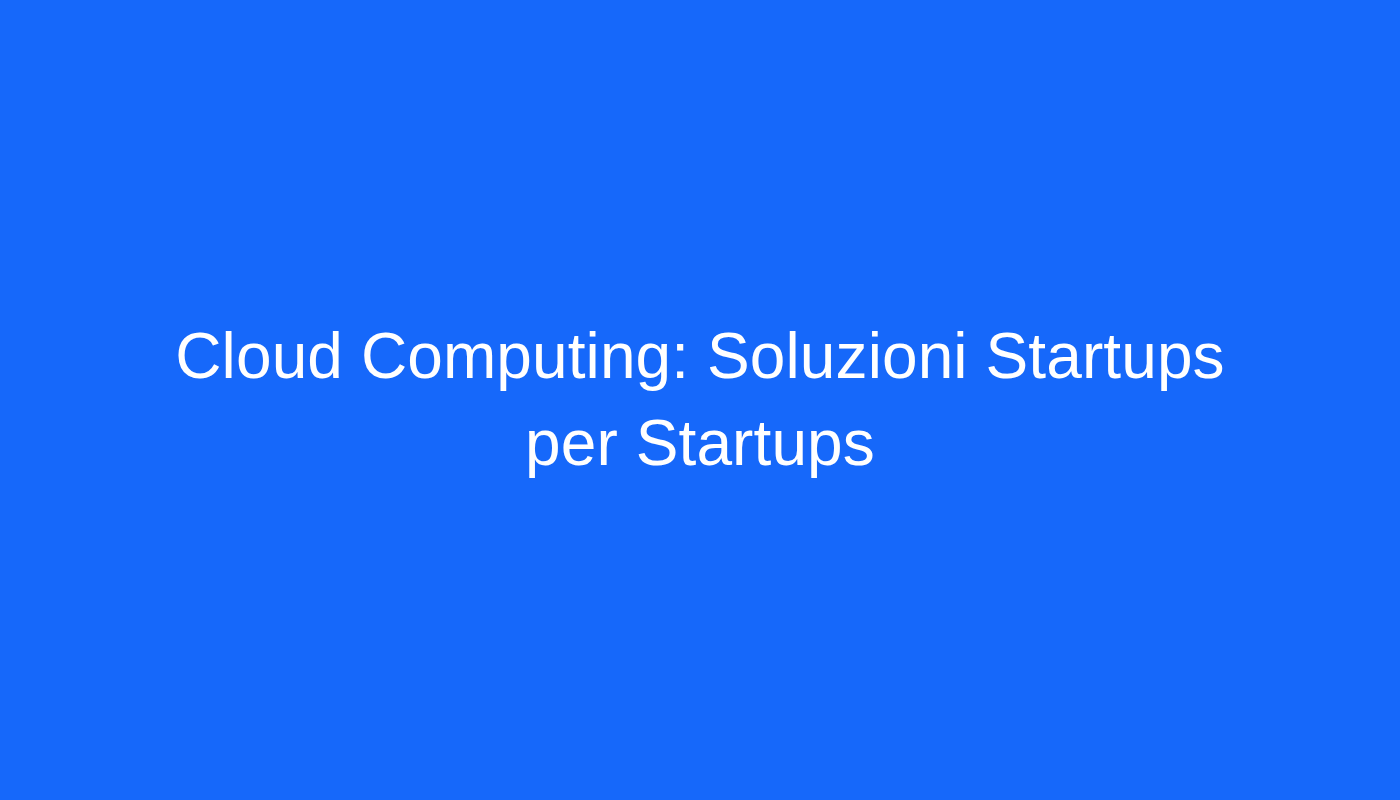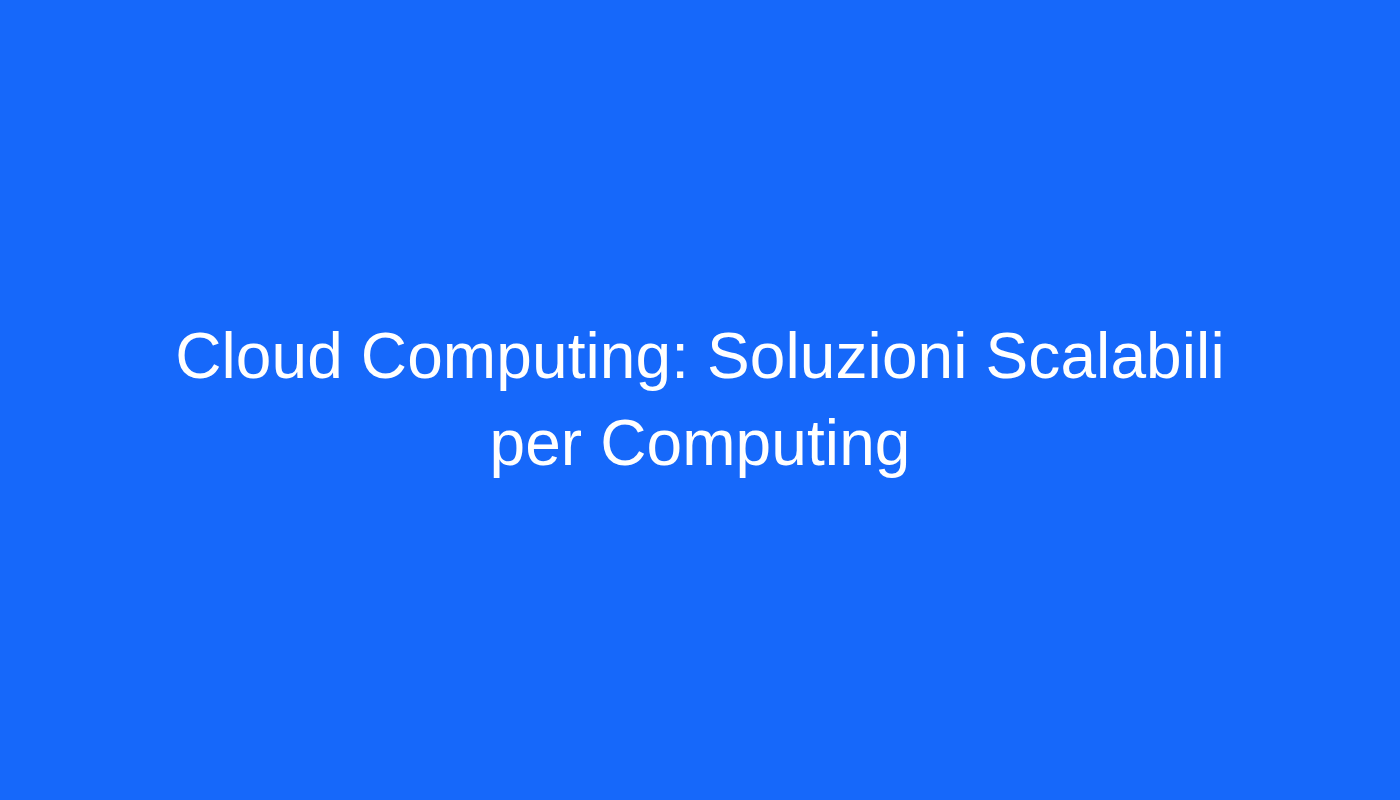--- a/index.html
+++ b/index.html
@@ -51,17 +51,17 @@
     -webkit-font-smoothing: antialiased;
   }
 </style>
 </head>
 <body>
 
 <div class="hero-banner">
 
   <div class="hero-inner">
 
-    <h1 class="hero-title">Cloud Computing: Soluzioni Scalabili per Computing</h1>
+    <h1 class="hero-title">Cloud Computing: Soluzioni Startups per Startups</h1>
 
   </div>
 
 </div>
 
 </body></html>

